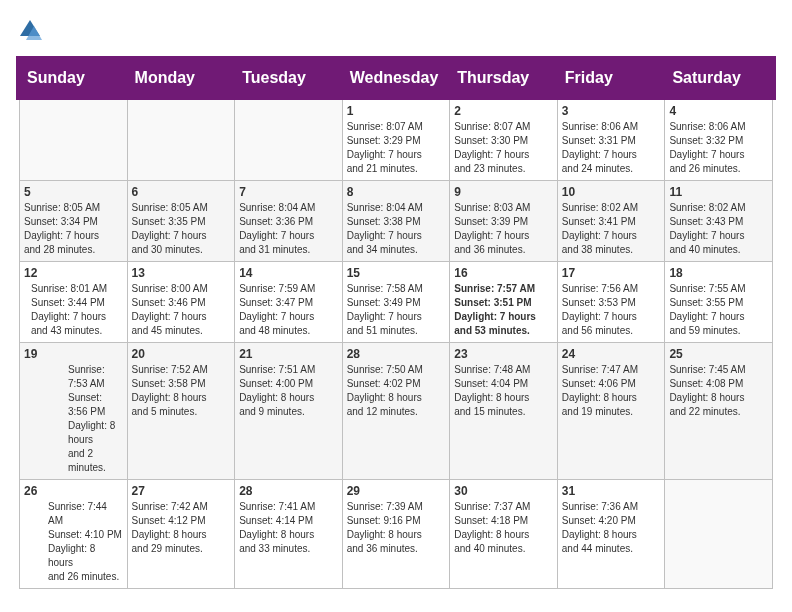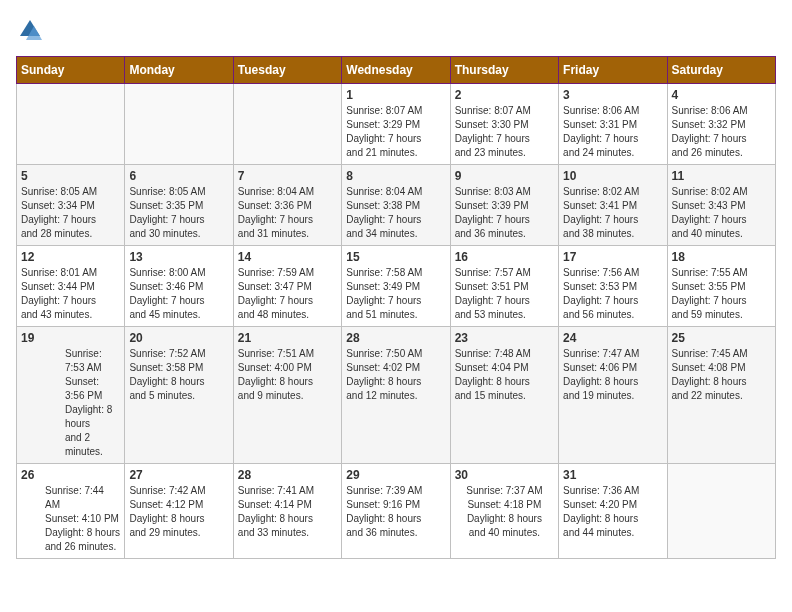--- a/index.html
+++ b/index.html
@@ -52,27 +52,27 @@
     .calendar-subtitle {
       font-size: 15px;
       color: #555;
     }
     table {
       width: 100%;
       border-collapse: collapse;
       table-layout: fixed;
     }
     thead tr th {
-      background-color: #a16207;
+      background-color: #701a75;
       color: #fff;
-      font-size: 12px;
+      font-size: 16px;
       font-weight: bold;
       padding: 6px 4px;
       text-align: left;
-      border: 1px solid #701a75;
+      border: 7px solid #701a75;
     }
     tbody tr td {
       border: 1px solid #c0c0c0;
       vertical-align: top;
       padding: 4px 4px;
       font-size: 10.5px;
       color: #333;
       height: 80px;
       background: #fff;
     }
@@ -207,21 +207,21 @@
           <div class="day-number">11</div>
           <div class="day-info" style="white-space: pre-line;">Sunrise: 8:02 AM
 Sunset: 3:43 PM
 Daylight: 7 hours
 and 40 minutes.</div>
         </td>
       </tr>
       <tr>
         <td>
           <div class="day-number">12</div>
-          <div class="day-info" style="white-space: pre-line;">Sunrise: 8:01 AM
+          <div class="day-info" style="white-space: pre-line; margin-left: 7px;">Sunrise: 8:01 AM
 Sunset: 3:44 PM
 Daylight: 7 hours
 and 43 minutes.</div>
         </td>
         <td>
           <div class="day-number">13</div>
           <div class="day-info" style="white-space: pre-line;">Sunrise: 8:00 AM
 Sunset: 3:46 PM
 Daylight: 7 hours
 and 45 minutes.</div>
@@ -235,21 +235,21 @@
         </td>
         <td>
           <div class="day-number">15</div>
           <div class="day-info" style="white-space: pre-line;">Sunrise: 7:58 AM
 Sunset: 3:49 PM
 Daylight: 7 hours
 and 51 minutes.</div>
         </td>
         <td>
           <div class="day-number">16</div>
-          <div class="day-info" style="white-space: pre-line;">Sunrise: 7:57 AM
+          <div class="day-info" style="white-space: pre-line; font-weight: bold;">Sunrise: 7:57 AM
 Sunset: 3:51 PM
 Daylight: 7 hours
 and 53 minutes.</div>
         </td>
         <td>
           <div class="day-number">17</div>
           <div class="day-info" style="white-space: pre-line;">Sunrise: 7:56 AM
 Sunset: 3:53 PM
 Daylight: 7 hours
 and 56 minutes.</div>
@@ -337,21 +337,21 @@
         </td>
         <td>
           <div class="day-number">29</div>
           <div class="day-info" style="white-space: pre-line;">Sunrise: 7:39 AM
 Sunset: 9:16 PM
 Daylight: 8 hours
 and 36 minutes.</div>
         </td>
         <td>
           <div class="day-number">30</div>
-          <div class="day-info" style="white-space: pre-line; text-align: center;">Sunrise: 7:37 AM
+          <div class="day-info" style="white-space: pre-line;">Sunrise: 7:37 AM
 Sunset: 4:18 PM
 Daylight: 8 hours
 and 40 minutes.</div>
         </td>
         <td>
           <div class="day-number">31</div>
           <div class="day-info" style="white-space: pre-line;">Sunrise: 7:36 AM
 Sunset: 4:20 PM
 Daylight: 8 hours
 and 44 minutes.</div>

